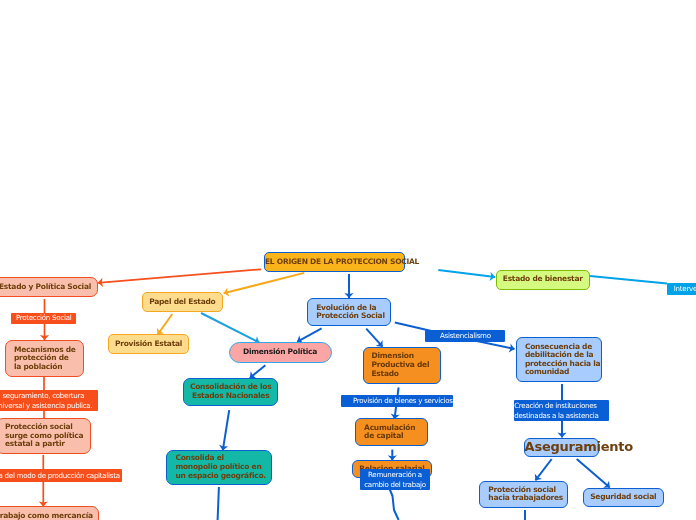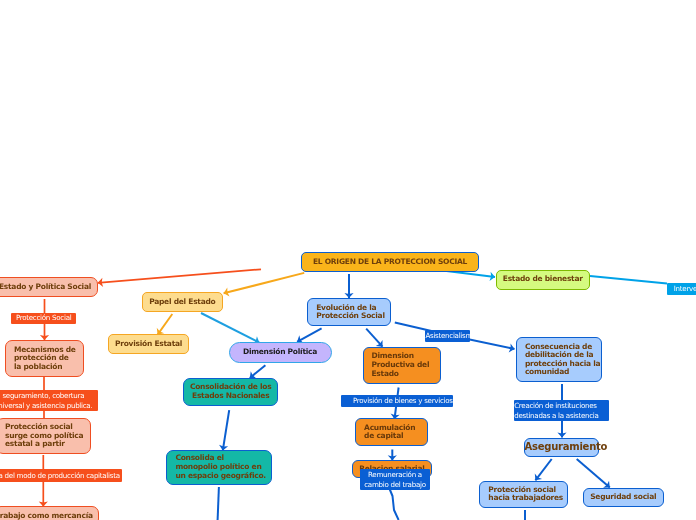--- a/index.html
+++ b/index.html
@@ -16,21 +16,21 @@
   .node.l > .t{text-align:left;}
 
   .lbl{position:absolute;box-sizing:border-box;display:flex;align-items:center;
        justify-content:center;color:#ffffff;line-height:9.6px;font-weight:normal;letter-spacing:-0.28px;
        white-space:pre;text-align:center;border-radius:1px;}
   .lbl > .t{display:block;width:100%;}
 
   .amber{background:#fab41a;border:1.4px solid #0b5fd0;border-radius:5px;}
   .cream{background:#fddc8e;border:1.4px solid #f5a623;border-radius:5px;}
   .lblue{background:#a7ccfd;border:1.4px solid #0b5fd0;border-radius:6px;}
-  .whitesky{background:#c4b5fd;border:1.4px solid #31a6e8;border-radius:11px;justify-content:flex-end;}
+  .whitesky{background:#fca5a5;border:1.4px solid #31a6e8;border-radius:11px;justify-content:flex-end;}
   .whiteblue{background:#14b8a6;border:1.4px solid #0b5fd0;border-radius:7px;}
   .orange{background:#f58f20;border:1.4px solid #0b5fd0;border-radius:6px;color:#68390a;}
   .green{background:#d5fa80;border:1.4px solid #7fbb00;border-radius:5px;}
   .salmon{background:#f9bfac;border:1.4px solid #ef4e22;border-radius:7px;}
 
   .lblue-bg{background:#0a5fd4;}
   .lorange-bg{background:#f64f1c;}
   .lsky-bg{background:#00a2e8;}
 </style>
 </head>
@@ -120,21 +120,21 @@
       </g>
       <g>
         <polyline points="576.7,459 609.8,487.6" stroke="#0b5fd0" stroke-width="2" fill="none" stroke-linecap="butt" stroke-linejoin="round"></polyline>
         <polygon points="609.8,487.6 609.024128746795,480.8503315786292 606.848991747901,485.0501862232619 603.0091834273101,487.8116843784525" fill="#0b5fd0"></polygon>
       </g>
       <g>
         <polyline points="525,510 525,520" stroke="#0b5fd0" stroke-width="2" fill="none" stroke-linecap="butt" stroke-linejoin="round"></polyline>
       </g>
     </svg>
   <div id="nodes-layer">
-      <div class="node amber c" style="left: 264px; top: 252px; width: 178px; height: 20px; font-size: 7.5px; margin-left: 37px;"><span class="t">EL ORIGEN DE LA PROTECCION SOCIAL</span></div>
+      <div class="node amber c" style="left: 264px; top: 252px; width: 141px; height: 20px; font-size: 7.5px;"><span class="t">EL ORIGEN DE LA PROTECCION SOCIAL</span></div>
       <div class="node salmon c" style="left: -8px; top: 277px; width: 106px; height: 20px; font-size: 7.5px;"><span class="t">Estado y Política Social</span></div>
       <div class="node cream c" style="left: 141.5px; top: 292.1px; width: 81.7px; height: 19.6px; font-size: 7.5px;"><span class="t">Papel del Estado</span></div>
       <div class="node cream c" style="left: 107.7px; top: 334.1px; width: 81.8px; height: 19.5px; font-size: 7.5px;"><span class="t">Provisión Estatal</span></div>
       <div class="node lblue l" style="left: 307.2px; top: 298.4px; width: 83.8px; height: 28.1px; font-size: 7.5px;"><span class="t">Evolución de la
 Protección Social</span></div>
       <div class="node green c" style="left: 495.5px; top: 270px; width: 94.5px; height: 19.5px; font-size: 7.5px;"><span class="t">Estado de bienestar</span></div>
       <div class="node whitesky c" style="left: 228.5px; top: 342px; width: 103px; height: 20.5px; font-size: 7.5px; color: rgb(28, 28, 28);"><span class="t">Dimensión Política</span></div>
       <div class="node orange l" style="left: 362.5px; top: 347.2px; width: 78.3px; height: 36.4px; font-size: 7.5px;"><span class="t">Dimension
 Productiva del
 Estado</span></div>
@@ -142,37 +142,37 @@
 debilitación de la
 protección hacia la
 comunidad</span></div>
       <div class="node salmon l" style="left: 5px; top: 340px; width: 79px; height: 37px; font-size: 7.5px;"><span class="t">Mecanismos de
 protección de
 la población</span></div>
       <div class="node whiteblue c" style="left: 183.3px; top: 377.7px; width: 94.8px; height: 28.2px; font-size: 7.5px;"><span class="t">Consolidación de los
 Estados Nacionales</span></div>
       <div class="node orange l" style="left: 355.1px; top: 418.4px; width: 72.8px; height: 27.7px; font-size: 7.5px;"><span class="t">Acumulación
 de capital</span></div>
-      <div class="node lblue c" style="left: 523.6px; top: 437.8px; width: 75px; height: 19px; font-size: 10px;"><span class="t">Aseguramiento</span></div>
+      <div class="node lblue c" style="left: 523.6px; top: 437.8px; width: 75px; height: 19px; font-size: 13px;"><span class="t">Aseguramiento</span></div>
       <div class="node salmon l" style="left: -4px; top: 418.3px; width: 95px; height: 35.3px; font-size: 7.5px;"><span class="t">Protección social
 surge como política
 estatal a partir</span></div>
       <div class="node whiteblue l" style="left: 166.4px; top: 449.7px; width: 105.3px; height: 35.4px; font-size: 7.5px;"><span class="t">Consolida el
 monopolio político en
 un espacio geográfico.</span></div>
       <div class="node orange c" style="left: 351.6px; top: 459.8px; width: 80.5px; height: 18.7px; font-size: 7.5px;"><span class="t">Relacion salarial</span></div>
       <div class="node lblue l" style="left: 479.3px; top: 480.9px; width: 89px; height: 26.7px; font-size: 7.5px;"><span class="t">Protección social
 hacia trabajadores</span></div>
       <div class="node lblue c" style="left: 583px; top: 487.5px; width: 80.5px; height: 19.5px; font-size: 7.5px;"><span class="t">Seguridad social</span></div>
       <div class="node salmon c" style="left: -6.5px; top: 506.2px; width: 105.6px; height: 20px; font-size: 7.5px;"><span class="t">rabajo como mercancía</span></div>
       <div class="lbl lorange-bg" style="left: 11px; top: 312.5px; width: 65.3px; height: 11.5px; font-size: 7.1px;"><span class="t">Protección Social</span></div>
       <div class="lbl lorange-bg" style="left: -11px; top: 390.3px; width: 108.6px; height: 20.5px; font-size: 7.1px;"><span class="t">seguramiento, cobertura
 universal y asistencia publica.</span></div>
       <div class="lbl lorange-bg" style="left: -4px; top: 469px; width: 126.3px; height: 12.6px; font-size: 7.1px;"><span class="t">a del modo de producción capitalista</span></div>
-      <div class="lbl lblue-bg" style="left: 425.4px; top: 329.7px; width: 45px; height: 12.4px; font-size: 7.1px;"><span class="t">Asistencialismo</span></div>
+      <div class="lbl lblue-bg" style="left: 425.4px; top: 329.7px; width: 80px; height: 12.4px; font-size: 7.1px;"><span class="t">Asistencialismo</span></div>
       <div class="lbl lsky-bg" style="left: 666.5px; top: 283.2px; width: 42px; height: 11.8px; font-size: 7.1px;"><span class="t">Interven</span></div>
       <div class="lbl lblue-bg" style="left: 340.9px; top: 395.2px; width: 111.7px; height: 11.9px; font-size: 7.1px; padding-left: 12px;"><span class="t">Provisión de bienes y servicios</span></div>
       <div class="lbl lblue-bg" style="left: 514.2px; top: 400.4px; width: 95.1px; height: 20.5px; font-size: 7.1px; padding-right: 13px;"><span class="t">Creación de instituciones
 destinadas a la asistencia</span></div>
       <div class="lbl lblue-bg" style="left: 360.4px; top: 469px; width: 69.2px; height: 21px; font-size: 7.1px;"><span class="t">Remuneración a
 cambio del trabajo</span></div>
     </div>
 </div>
 
 </body></html>

